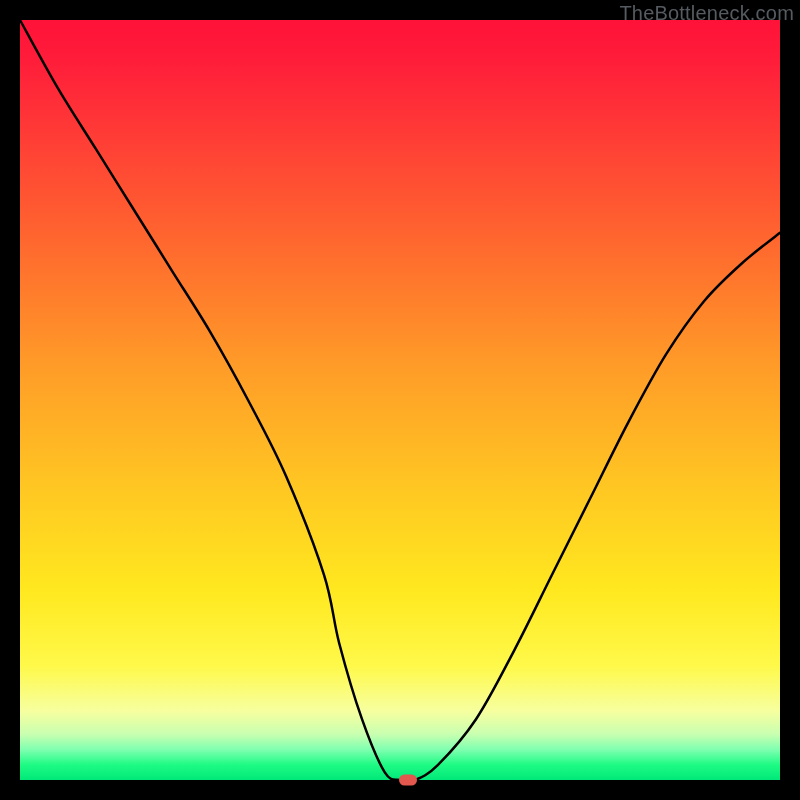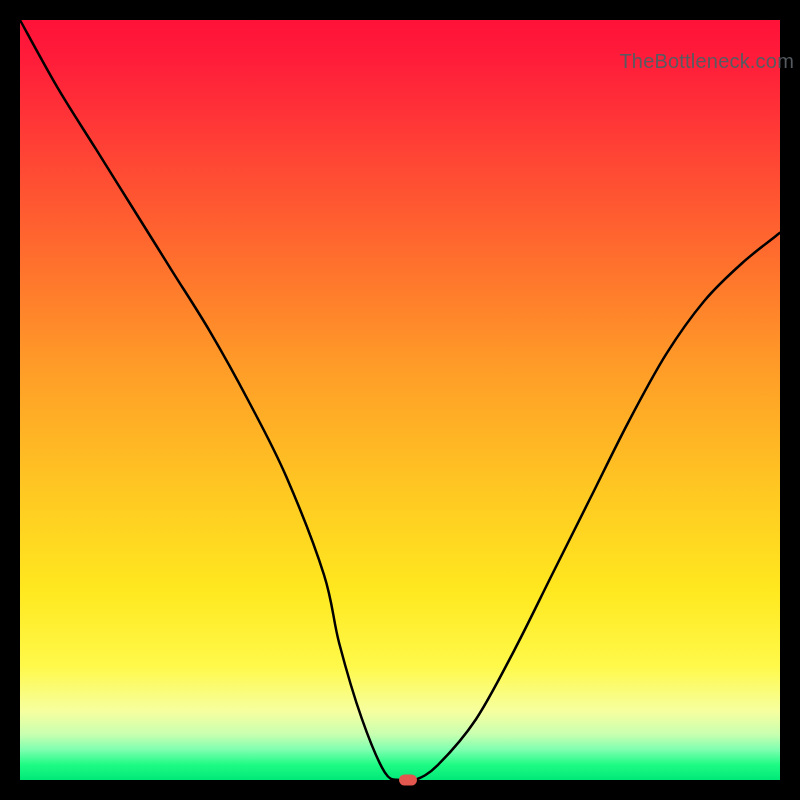--- a/index.html
+++ b/index.html
@@ -43,21 +43,20 @@
   }
   .watermark {
     position: absolute;
     top: 2px;
     right: 6px;
     color: #555b60;
     font-size: 20px;
     letter-spacing: 0.2px;
     font-weight: 400;
     user-select: none;
-    margin-top: 48px;
   }
   svg.curve {
     position: absolute;
     left: 0;
     top: 0;
     width: 760px;
     height: 760px;
     overflow: visible;
   }
   .marker {

